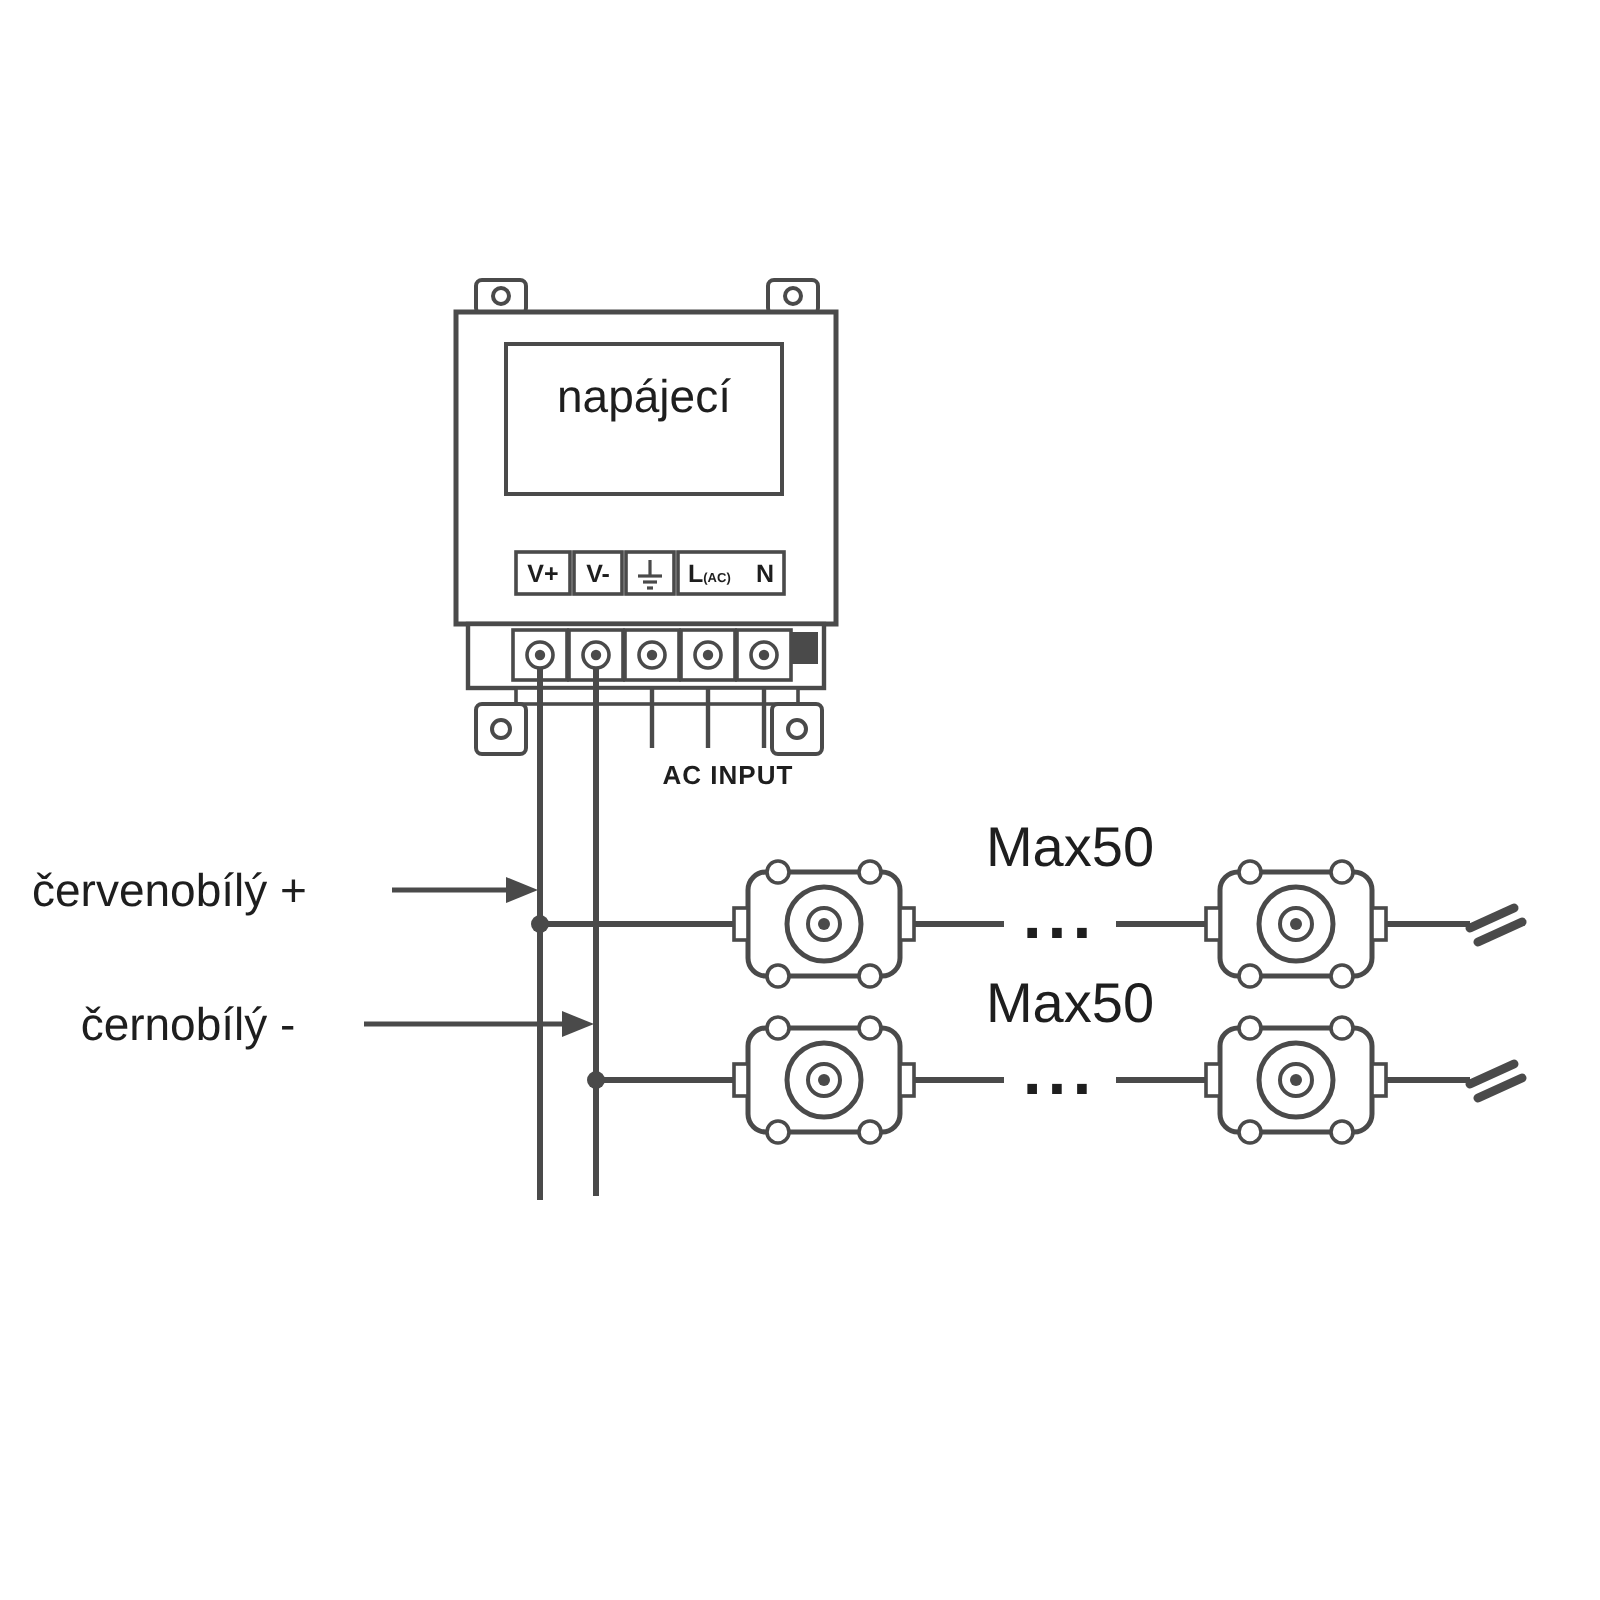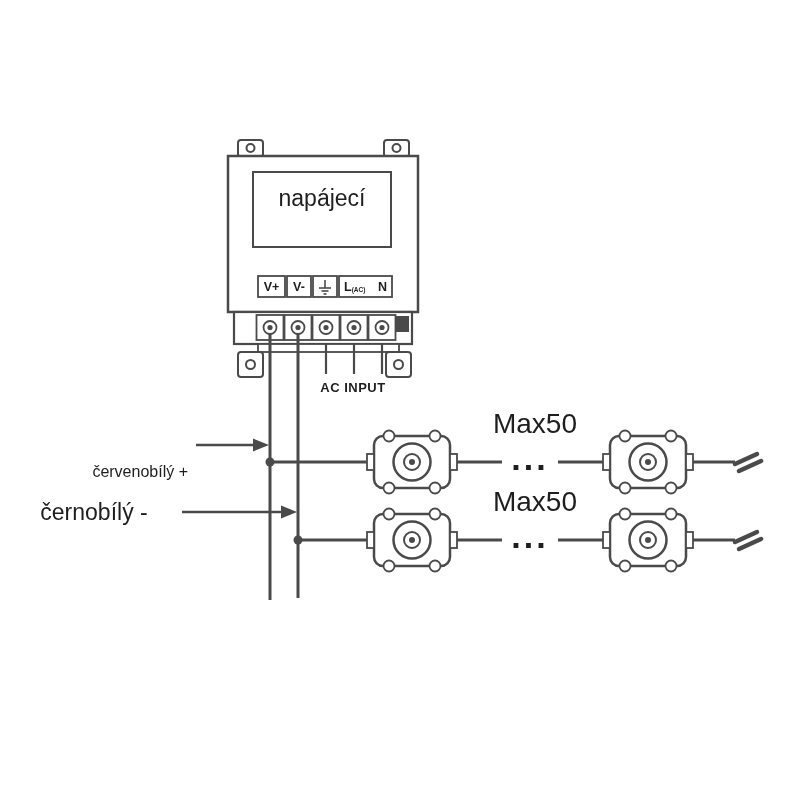--- a/index.html
+++ b/index.html
@@ -16,23 +16,23 @@
 
   .lbl { position:absolute; }
   .psu-name { left:253px; top:183px; width:138px; text-align:center; font-size:23px; line-height:30px; }
   .term { position:absolute; display:flex; align-items:center; justify-content:center;
           font-size:12.5px; font-weight:600; }
   .t-vplus  { left:258px; top:276px; width:27px; height:21px; }
   .t-vminus { left:287px; top:276px; width:24px; height:21px; }
   .t-ln { left:339px; top:276px; width:53px; height:21px; justify-content:flex-start; padding:0 5px; }
   .t-ln .sub { font-size:6.5px; margin-top:6px; }
   .t-ln .n   { margin-left:auto; }
-  .ac-input { left:307px; top:380px; width:92px; text-align:center; font-size:13px;
+  .ac-input { left:318px; top:380px; width:92px; text-align:center; font-size:13px;
               font-weight:600; letter-spacing:0.5px; }
-  .pos-label { left:16px; top:431px; width:172px; text-align:right; font-size:16px; line-height:28px;margin-top:27px; }
+  .pos-label { left:16px; top:431px; width:172px; text-align:left; font-size:23px; line-height:28px; }
   .neg-label { left:16px; top:498px; width:156px; text-align:center; font-size:23px; line-height:28px; }
   .maxlbl { width:114px; left:478px; text-align:center; font-size:28px; line-height:32px; }
   .max1 { top:408px; } .max2 { top:486px; }
   .dots { left:502px; width:56px; text-align:center; font-size:34px; font-weight:bold;
           line-height:34px; letter-spacing:3px; }
   .dots1 { top:441px; } .dots2 { top:519px; }
 </style>
 </head>
 <body>
 

